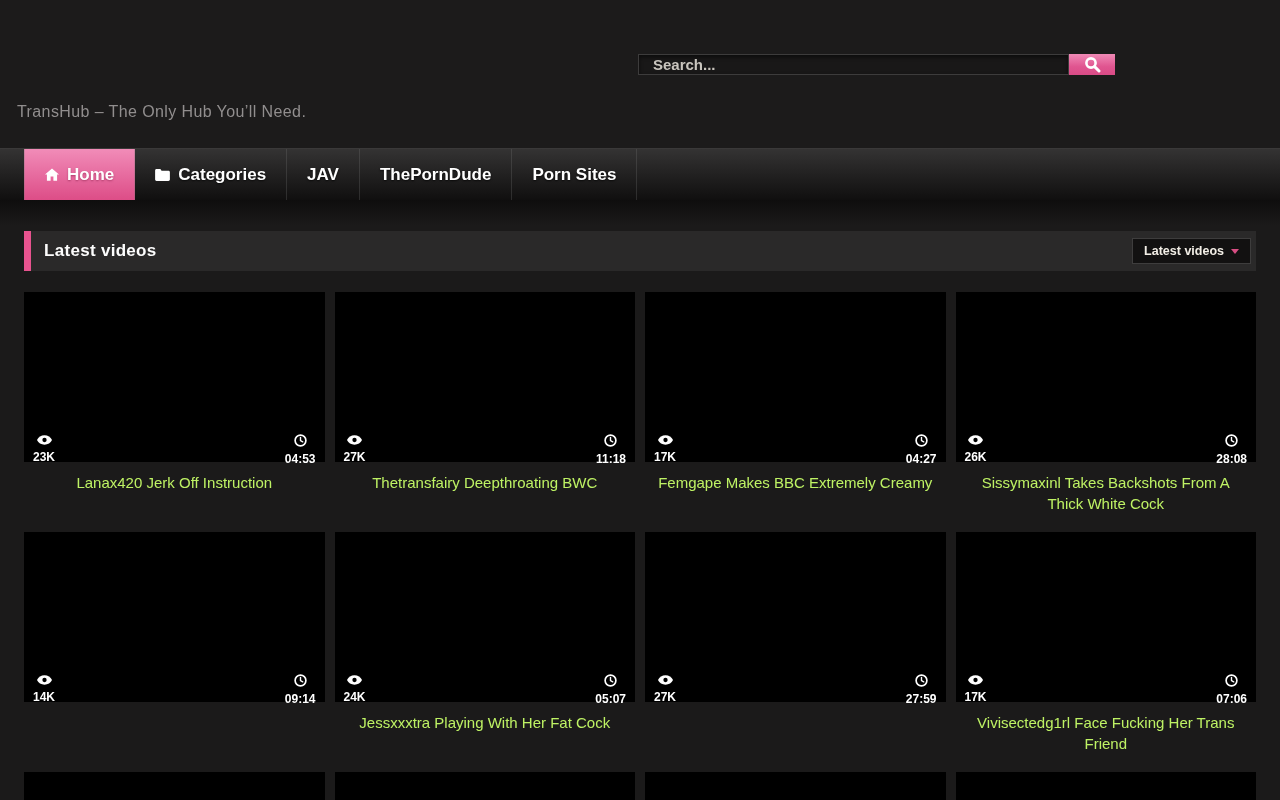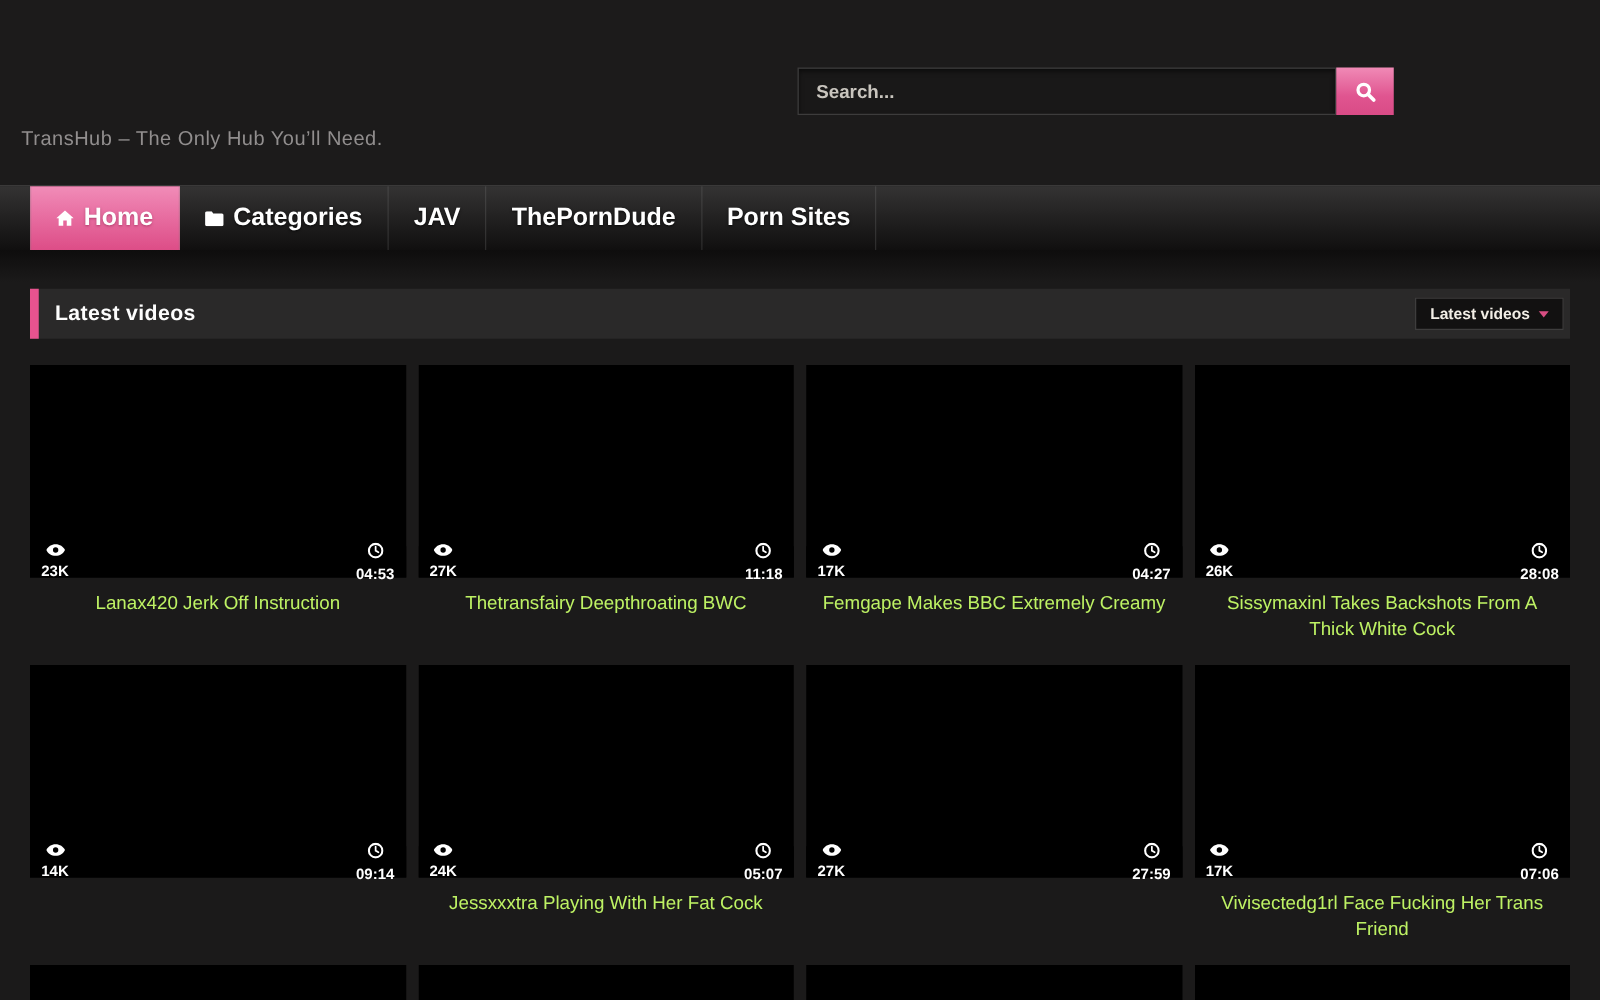--- a/index.html
+++ b/index.html
@@ -10,21 +10,21 @@
     position:relative;
   }
 
   
   .header { position:absolute; top:0; left:0; width:1280px; height:148px; background:#1c1b1b; }
   .tagline {
     position:absolute; left:17px; top:103px;
     font-size:16px; color:#918e8e; letter-spacing:.4px;
   }
   .search-wrap {
-    position:absolute; left:638px; top:54px; width:477px; height:38px;
+    position:absolute; left:638px; top:54px; width:477px; height:21px;
     display:flex; align-items:stretch;justify-content:flex-end;
   }
   .search-input {
     flex:1; background:#191818; border:1px solid #3d3c3c; outline:none;
     color:#d6d2cb; font-size:15px; font-weight:bold; padding:0 14px;
     font-family:"Liberation Sans", sans-serif;
     box-shadow:inset 0 2px 4px rgba(0,0,0,.55);
   }
   .search-input::placeholder { color:#c9c5be; font-weight:bold; }
   .search-btn {
@@ -39,21 +39,21 @@
     background:linear-gradient(#343333, #201f1f 55%, #100f0f);
     border-top:1px solid #3a3939;
   }
   .nav-fade {
     position:absolute; top:200px; left:0; width:1280px; height:26px;
     background:linear-gradient(#0e0d0d, #1b1a1a);
   }
   .nav-list { display:flex; height:100%; margin-left:24px; }
   .nav-item {
     display:flex; align-items:center; gap:8px; padding:0 20px;
-    color:#fff; font-size:20px; font-weight:bold; text-decoration:none;
+    color:#fff; font-size:17px; font-weight:bold; text-decoration:none;
     border-right:1px solid rgba(120,120,120,.28);
     text-shadow:0 1px 2px rgba(0,0,0,.7);
   }
   .nav-item:first-child { border-left:1px solid rgba(120,120,120,.28); }
   .nav-item.active {
     background:linear-gradient(#f18cb8, #e86fa2 45%, #dd4d87);
     text-shadow:0 1px 2px rgba(120,20,60,.5);
   }
 
   

